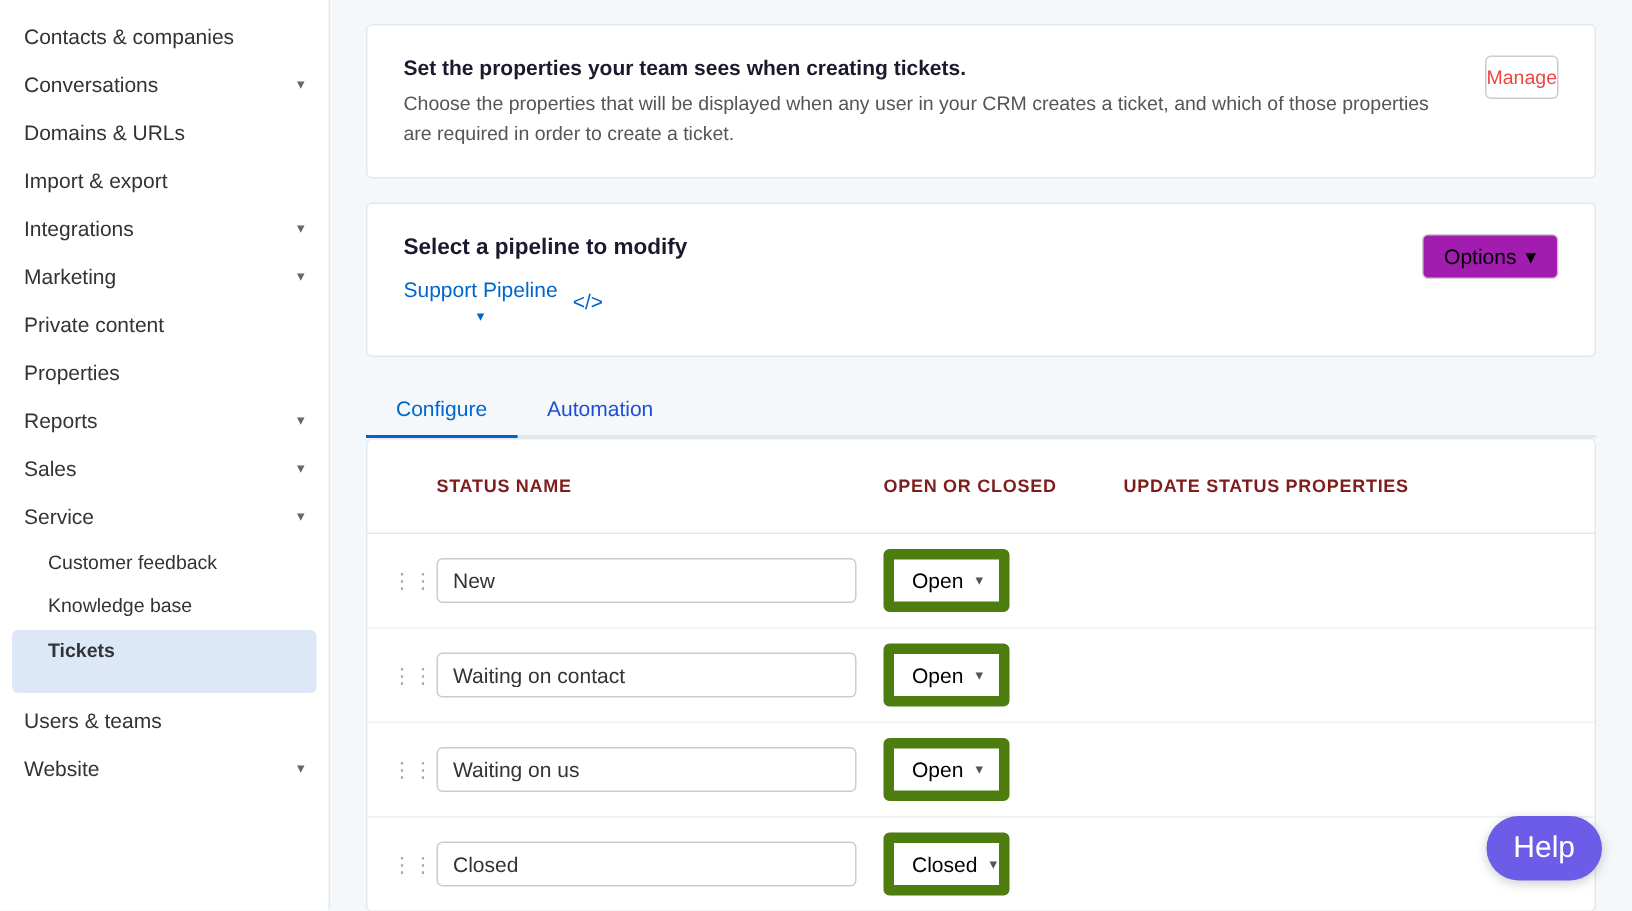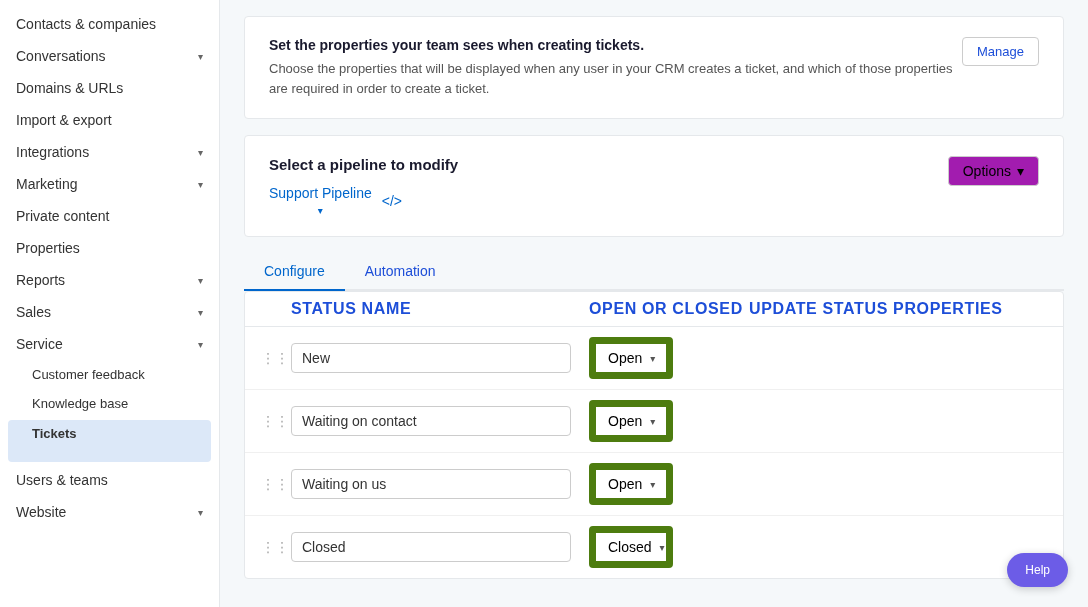--- a/index.html
+++ b/index.html
@@ -59,25 +59,25 @@
     }
     .info-box .text-content { flex: 1; max-width: 700px; }
     .info-box h3 { font-size: 14px; font-weight: 600; margin-bottom: 6px; color: #1a1a2e; }
     .info-box p { font-size: 13px; color: #555; line-height: 1.5; }
 
     
     .btn {
       border: 1px solid #ccc;
       background: #fff;
       border-radius: 4px;
-      padding: 6px 14px;
+      padding: 6px 0;
       font-size: 13px;
       cursor: pointer;
       white-space: nowrap;
-      color: #1d4ed8;
+      color: #ef4444;
     }
 
     
     .pipeline-section {
       background: #fff;
       border: 1px solid #e5e8eb;
       border-radius: 4px;
       margin: 16px 24px 0 24px;
       padding: 20px 24px;
     }
@@ -122,25 +122,25 @@
     
     .pipeline-table {
       background: #fff;
       border: 1px solid #e5e8eb;
       border-radius: 4px;
       margin: 0 24px;
     }
     .table-header {
       display: grid;
       grid-template-columns: 30px 1fr 160px 1fr;
-      padding: 8px 16px;
+      padding: 24px 16px;
       border-bottom: 1px solid #e5e8eb;
-      font-size: 16px;
+      font-size: 12px;
       font-weight: 600;
-      color: #1d4ed8;
+      color: #7f1d1d;
       text-transform: uppercase;
       letter-spacing: 0.04em;
     }
     .table-row {
       display: grid;
       grid-template-columns: 30px 1fr 160px 1fr;
       padding: 10px 16px;
       border-bottom: 1px solid #f0f0f0;
       align-items: center;
     }
@@ -179,21 +179,21 @@
 
     
     .help-btn {
       position: fixed;
       bottom: 20px;
       right: 20px;
       background: #6c5ce7;
       color: #fff;
       border-radius: 50px;
       padding: 10px 18px;
-      font-size: 12px;
+      font-size: 20px;
       cursor: pointer;
       box-shadow: 0 2px 8px rgba(0,0,0,0.2);
       display: flex;
       align-items: center;
       gap: 6px;
     }
 
     .options-btn {
       display: flex;
       align-items: flex-start;

